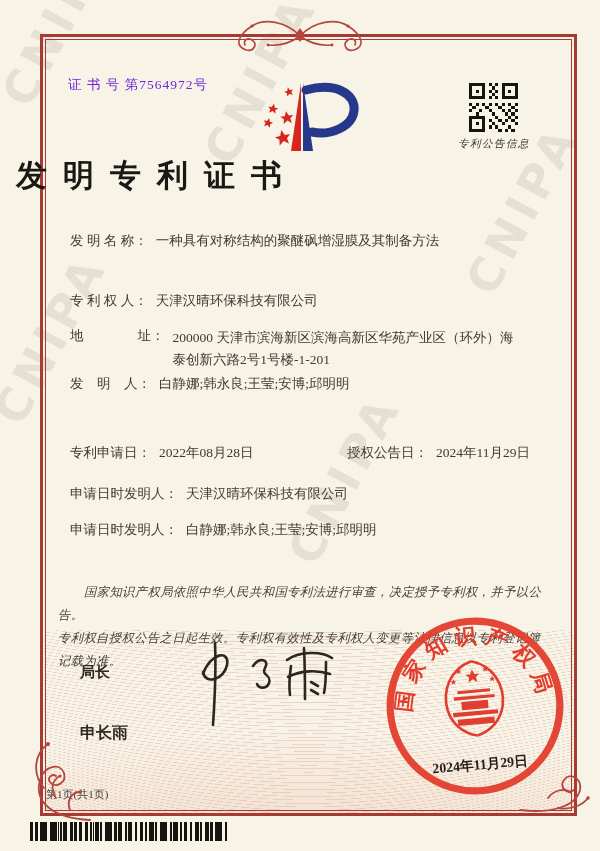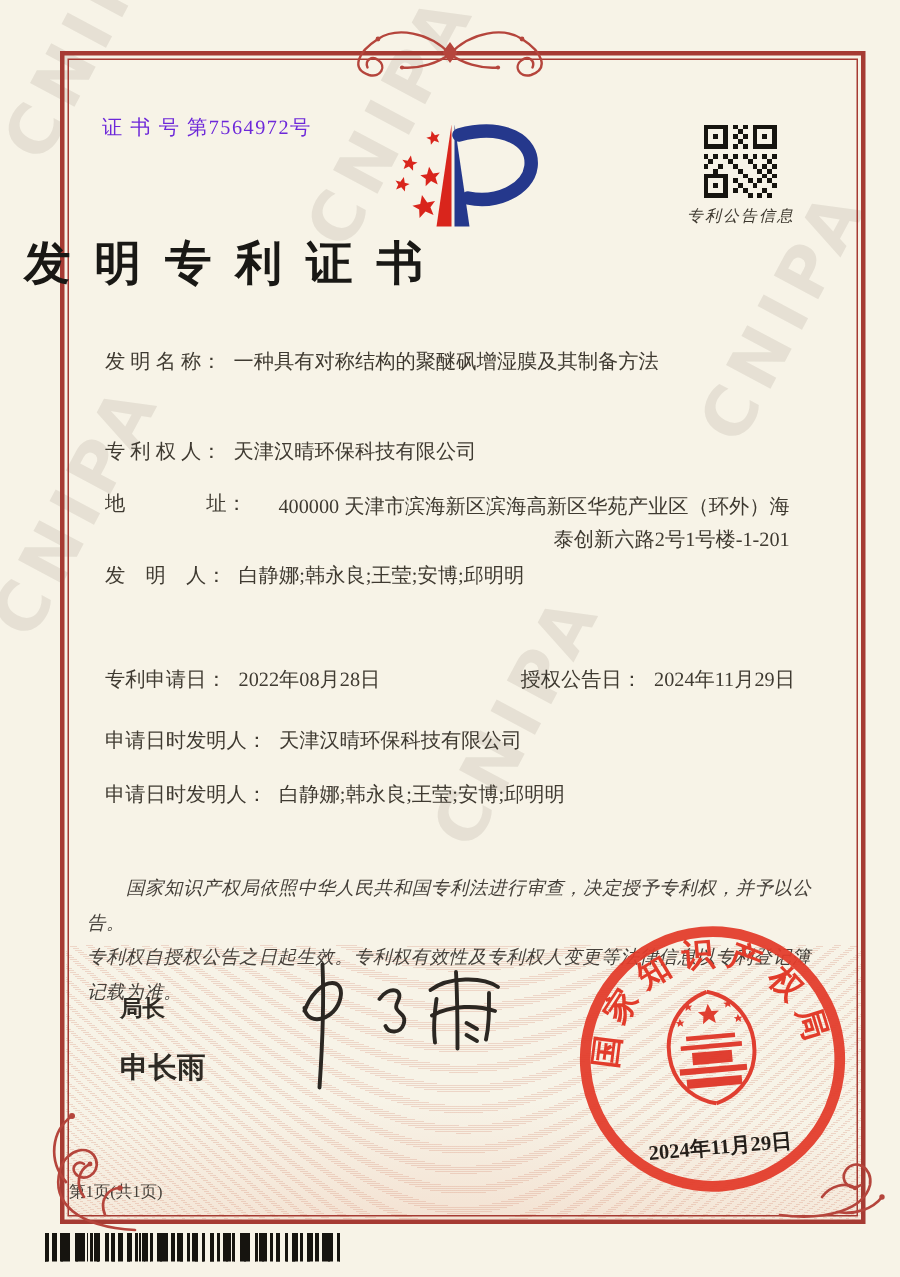--- a/index.html
+++ b/index.html
@@ -39,32 +39,32 @@
     font-size:10.5px; letter-spacing:1.5px; font-style:italic; color:#3c372e; z-index:3;
   }
   .title {
     position:absolute; left:0; top:155px; width:100%; text-align:left;
     font-size:31px; font-weight:bold; letter-spacing:16px; text-indent:16px;
     color:#191815; z-index:3;
   }
   
   .row { position:absolute; left:70px; font-size:13.5px; color:#3f3a31; z-index:3; white-space:nowrap; }
   .row .lbl { vertical-align:top;text-align:right; }
-  .row .val { margin-left:8px; vertical-align:top;text-align:right; }
+  .row .val { margin-left:8px; vertical-align:top; }
   .row .val.wrap { display:inline-block; width:354px; white-space:normal; line-height:22px; }
   .pair2 { position:absolute; left:277px; top:0; white-space:nowrap; }
   
   .legal {
     position:absolute; left:58px; top:581px; width:486px; z-index:3;
     font-size:12.3px; line-height:23px; font-style:italic; letter-spacing:.4px; color:#45403a;
   }
   .legal .l1 { text-indent:26px; }
   
   .director-title { position:absolute; left:80px; top:663px; font-size:15px; font-weight:600; color:#2e2a24; z-index:4; }
-  .director-name  { position:absolute; left:80px; top:699px; font-size:19px; font-weight:600; color:#2e2a24; z-index:4; }
+  .director-name  { position:absolute; left:80px; top:723px; font-size:16px; font-weight:600; color:#2e2a24; z-index:4; }
   .signature { position:absolute; left:175px; top:636px; z-index:4; }
   
   .seal { position:absolute; left:383px; top:614px; z-index:5; transform:rotate(-5deg); }
   
   .page-num { position:absolute; left:46px; top:787px; width:533px; text-align:left; font-size:11px; color:#46413a; z-index:3; }
   
   .barcode {
     position:absolute; left:30px; top:822px; width:198px; height:19px; z-index:3;
     background:
       repeating-linear-gradient(90deg,#16140f 0 2px,rgba(0,0,0,0) 2px 5px),
@@ -153,21 +153,21 @@
 
   <div class="title">发明专利证书</div>
 
   <div class="row" style="top:232px">
     <span class="lbl">发 明 名 称：</span><span class="val">一种具有对称结构的聚醚砜增湿膜及其制备方法</span>
   </div>
   <div class="row" style="top:292px">
     <span class="lbl">专 利 权 人：</span><span class="val">天津汉晴环保科技有限公司</span>
   </div>
   <div class="row" style="top:327px">
-    <span class="lbl">地　　　　址：</span><span class="val wrap">400000 天津市滨海新区滨海高新区华苑产业区（环外）海泰创新六路2号1号楼-1-201</span>
+    <span class="lbl">地　　　　址：</span><span class="val wrap">200000 天津市滨海新区滨海高新区华苑产业区（环外）海泰创新六路2号1号楼-1-201</span>
   </div>
   <div class="row" style="top:375px">
     <span class="lbl">发　明　人：</span><span class="val">白静娜;韩永良;王莹;安博;邱明明</span>
   </div>
   <div class="row" style="top:444px">
     <span class="lbl">专利申请日：</span><span class="val">2022年08月28日</span>
     <span class="pair2">
       <span class="lbl">授权公告日：</span><span class="val">2024年11月29日</span>
     </span>
   </div>

